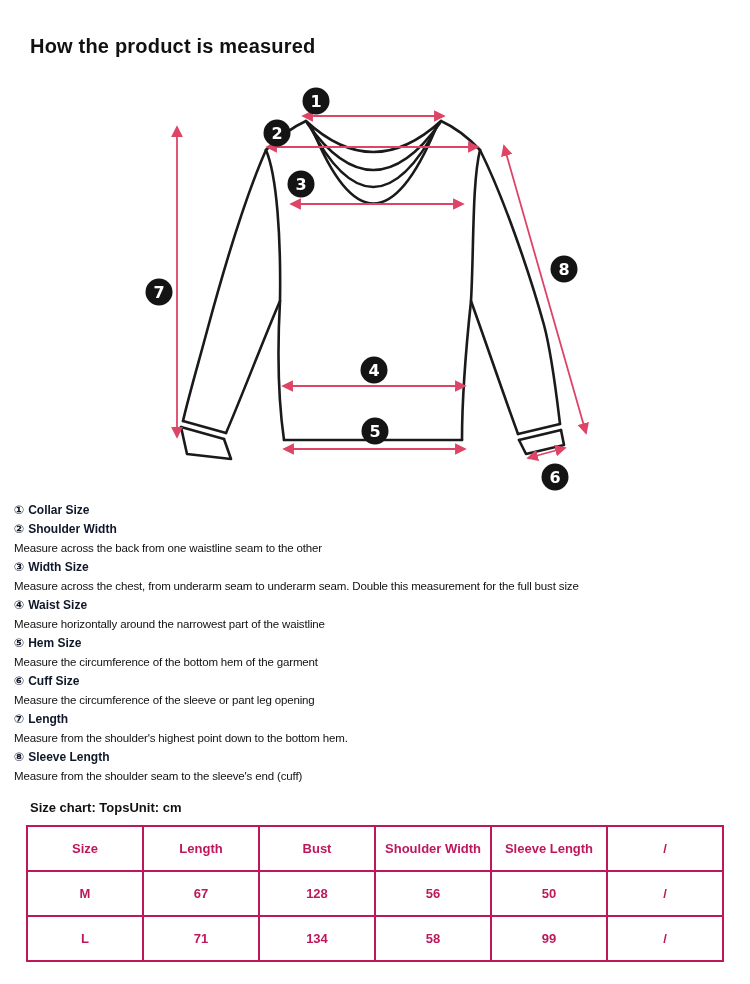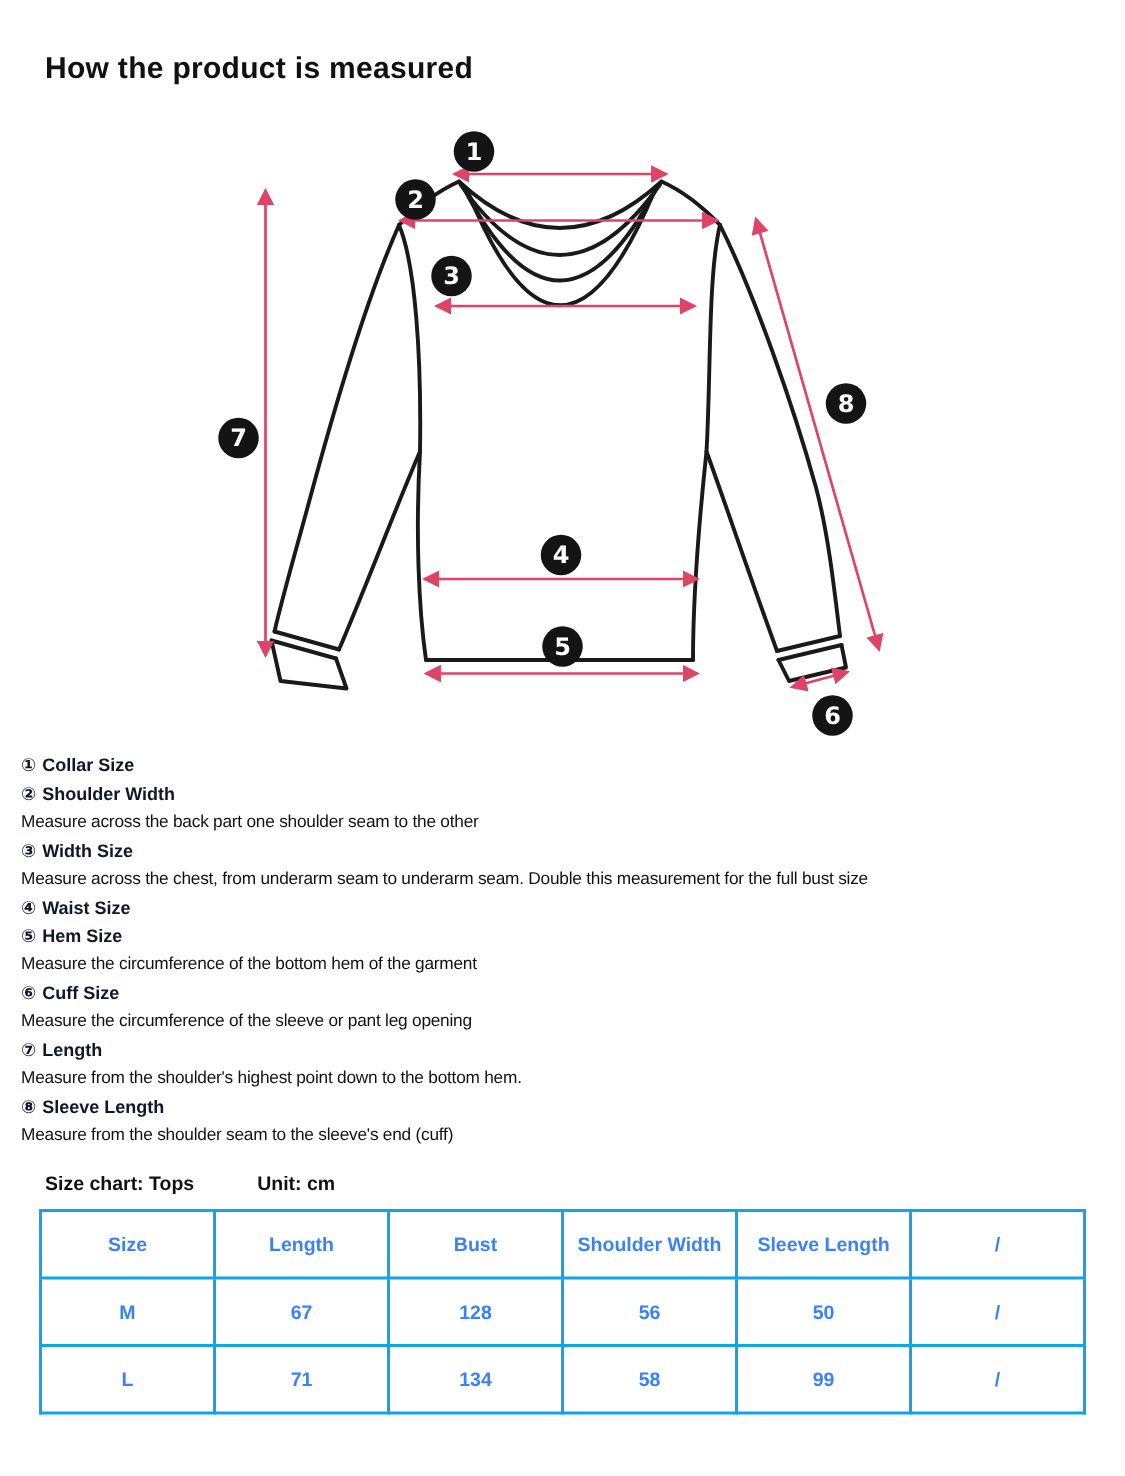--- a/index.html
+++ b/index.html
@@ -23,30 +23,30 @@
   .g-desc {
     margin:0; font-size:11.5px; font-weight:400; line-height:19px;
     letter-spacing:-0.15px; color:#111;
   }
 
   .chart-head {
     display:flex; align-items:flex-start;
     padding:14px 0 0 30px;
     font-size:13px; font-weight:700; line-height:16px;
   }
-  .chart-head .unit { margin-left:42px; }
+  .chart-head .unit { }
 
   table.size-table {
     border-collapse:collapse; table-layout:fixed;
     width:698px; margin:9px 0 0 26px;
   }
   .size-table th, .size-table td {
-    border:2px solid #0ea5e9; height:43px; padding:0;
+    border:2px solid #be185d; height:43px; padding:0;
     text-align:center; vertical-align:middle;
-    font-size:13px; font-weight:700; color:#3b82f6;
+    font-size:13px; font-weight:700; color:#be185d;
   }
 </style>
 </head>
 <body>
 
 <h1 class="page-title">How the product is measured</h1>
 
 <svg class="diagram" width="750" height="414" viewBox="0 70 750 414" xmlns="http://www.w3.org/2000/svg">
   <defs>
     <marker id="ah" viewBox="0 0 10 10" refX="8.5" refY="5" markerWidth="6.5" markerHeight="6.5" orient="auto-start-reverse">
@@ -129,28 +129,29 @@
     </g>
   </g>
 </svg>
 
 <section class="guide">
   <div class="g-item">
     <h3 class="g-head"><span class="num">①</span><span>Collar Size</span></h3>
   </div>
   <div class="g-item">
     <h3 class="g-head"><span class="num">②</span><span>Shoulder Width</span></h3>
-    <p class="g-desc">Measure across the back part one shoulder seam to the other</p>
+    <p class="g-desc">Measure across the back from one waistline seam to the other</p>
   </div>
   <div class="g-item">
     <h3 class="g-head"><span class="num">③</span><span>Width Size</span></h3>
     <p class="g-desc">Measure across the chest, from underarm seam to underarm seam. Double this measurement for the full bust size</p>
   </div>
   <div class="g-item">
     <h3 class="g-head"><span class="num">④</span><span>Waist Size</span></h3>
+    <p class="g-desc">Measure horizontally around the narrowest part of the waistline</p>
   </div>
   <div class="g-item">
     <h3 class="g-head"><span class="num">⑤</span><span>Hem Size</span></h3>
     <p class="g-desc">Measure the circumference of the bottom hem of the garment</p>
   </div>
   <div class="g-item">
     <h3 class="g-head"><span class="num">⑥</span><span>Cuff Size</span></h3>
     <p class="g-desc">Measure the circumference of the sleeve or pant leg opening</p>
   </div>
   <div class="g-item">

